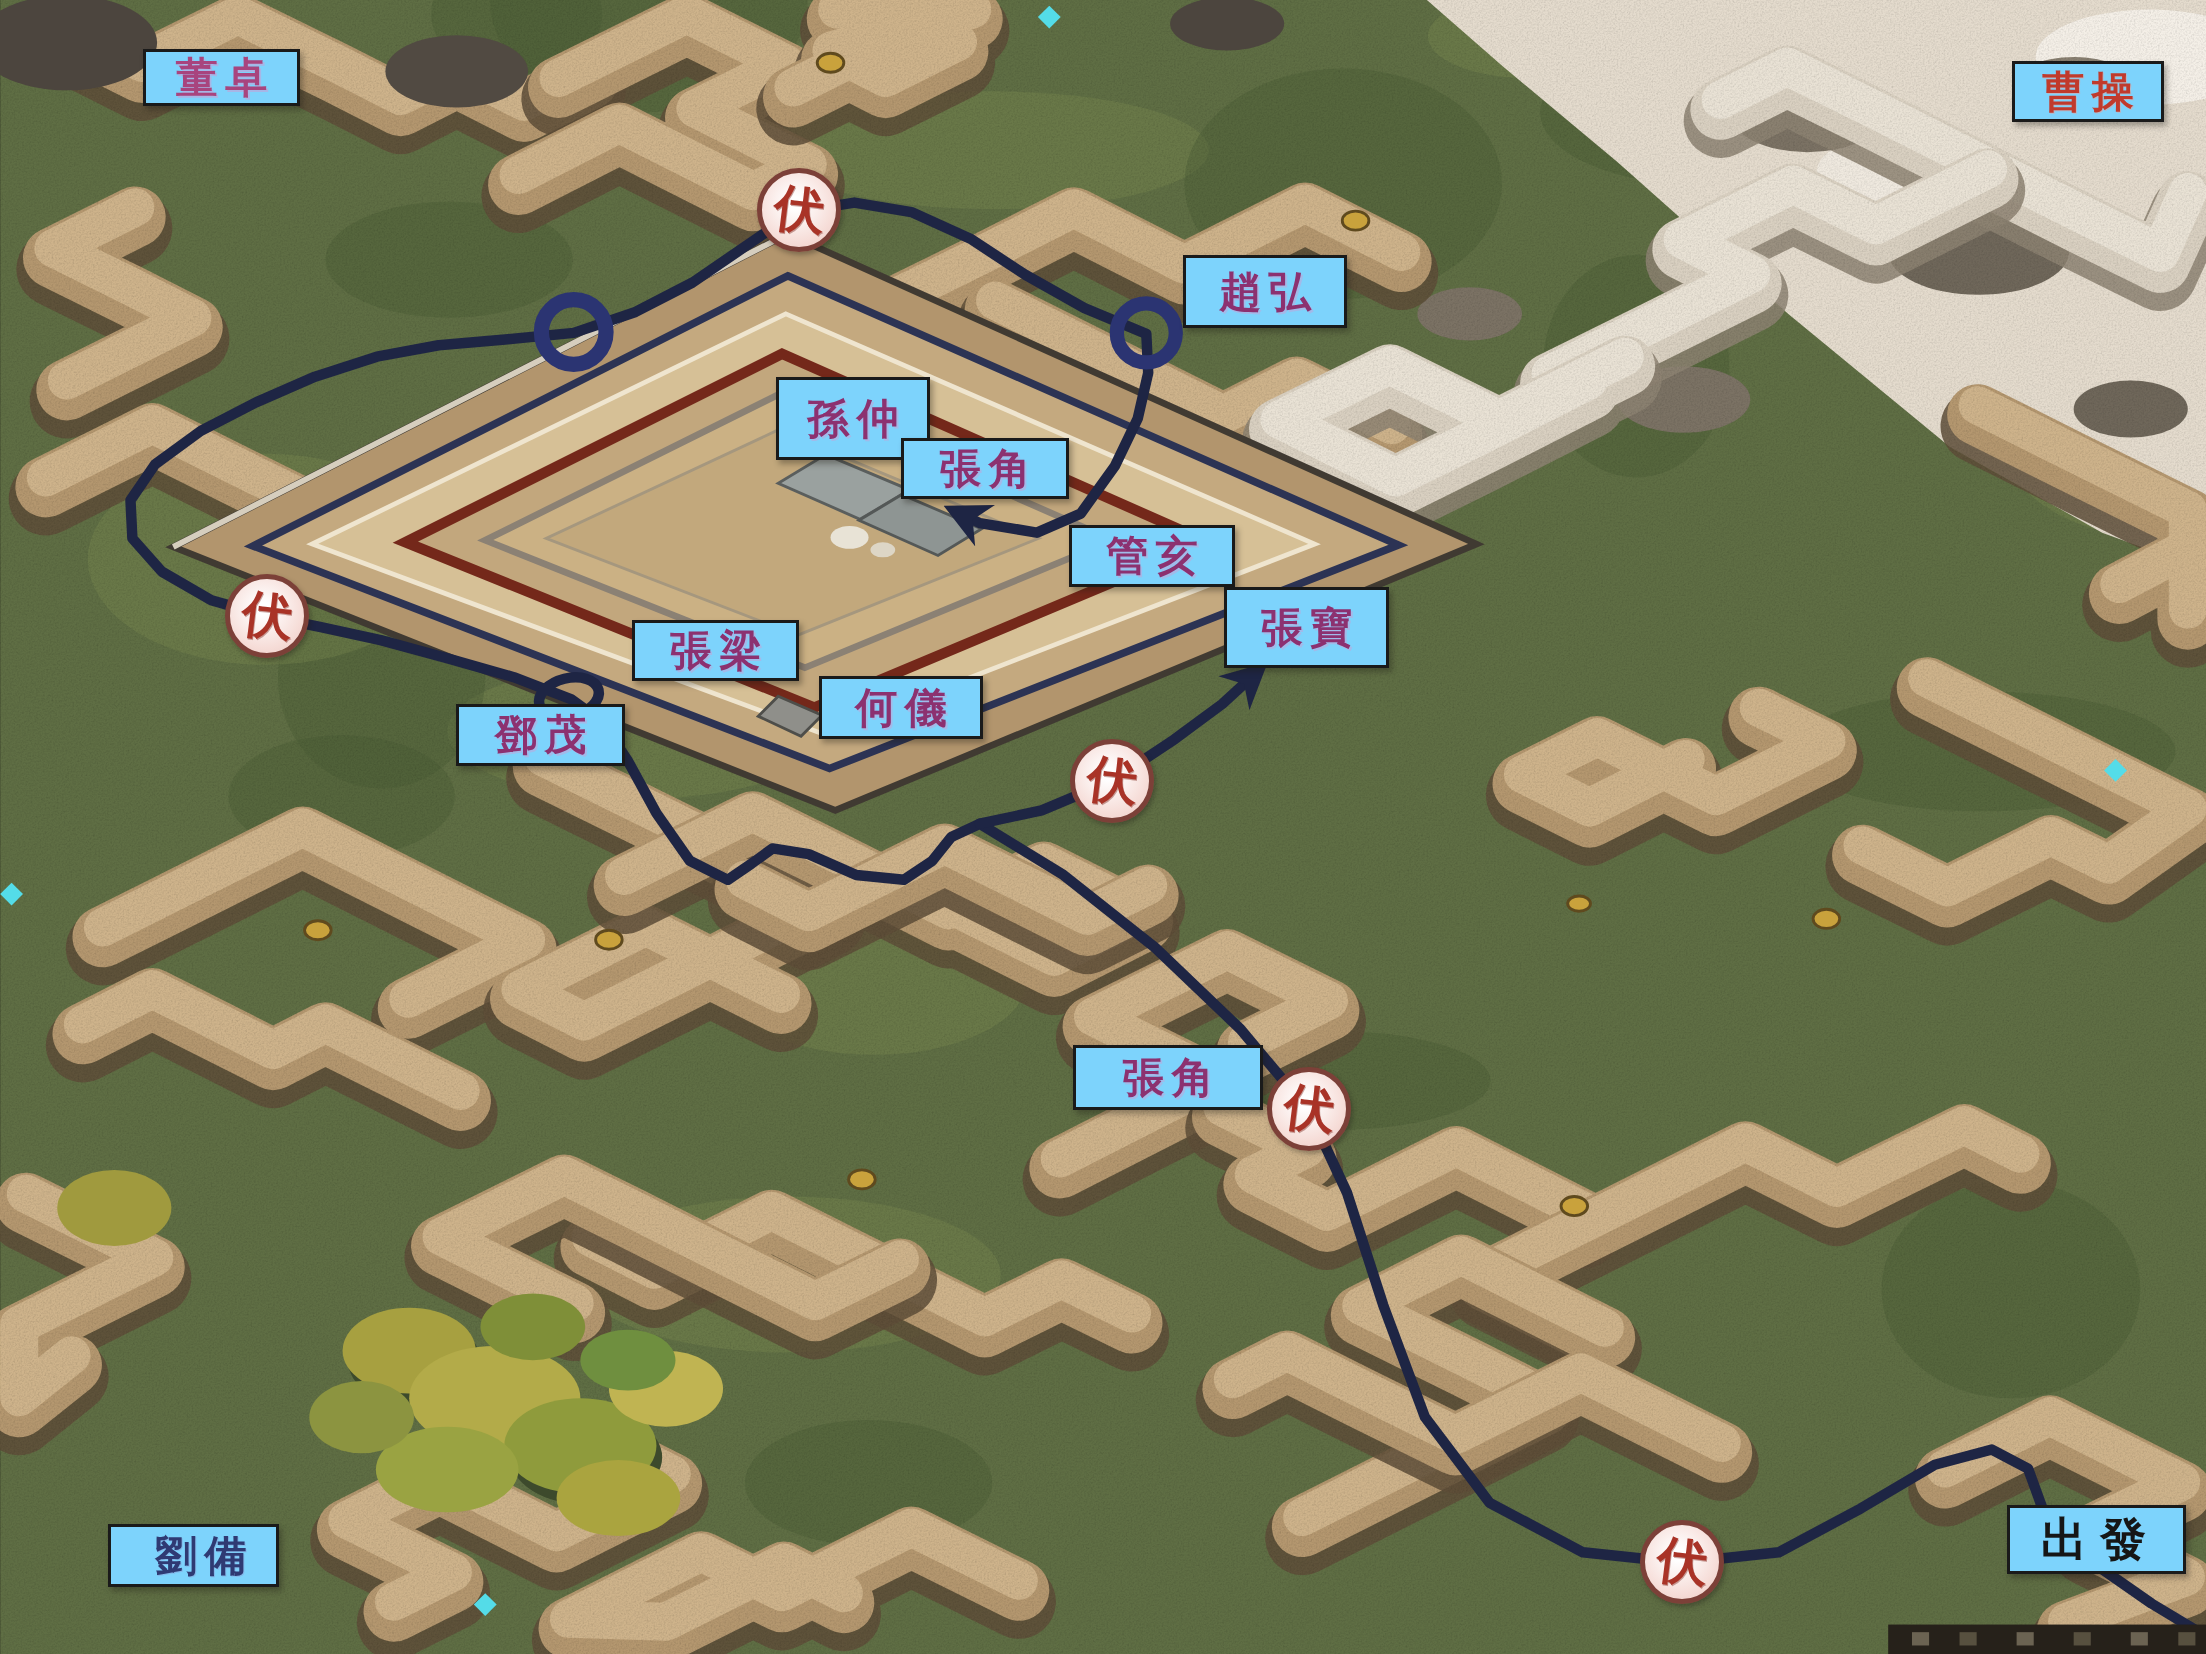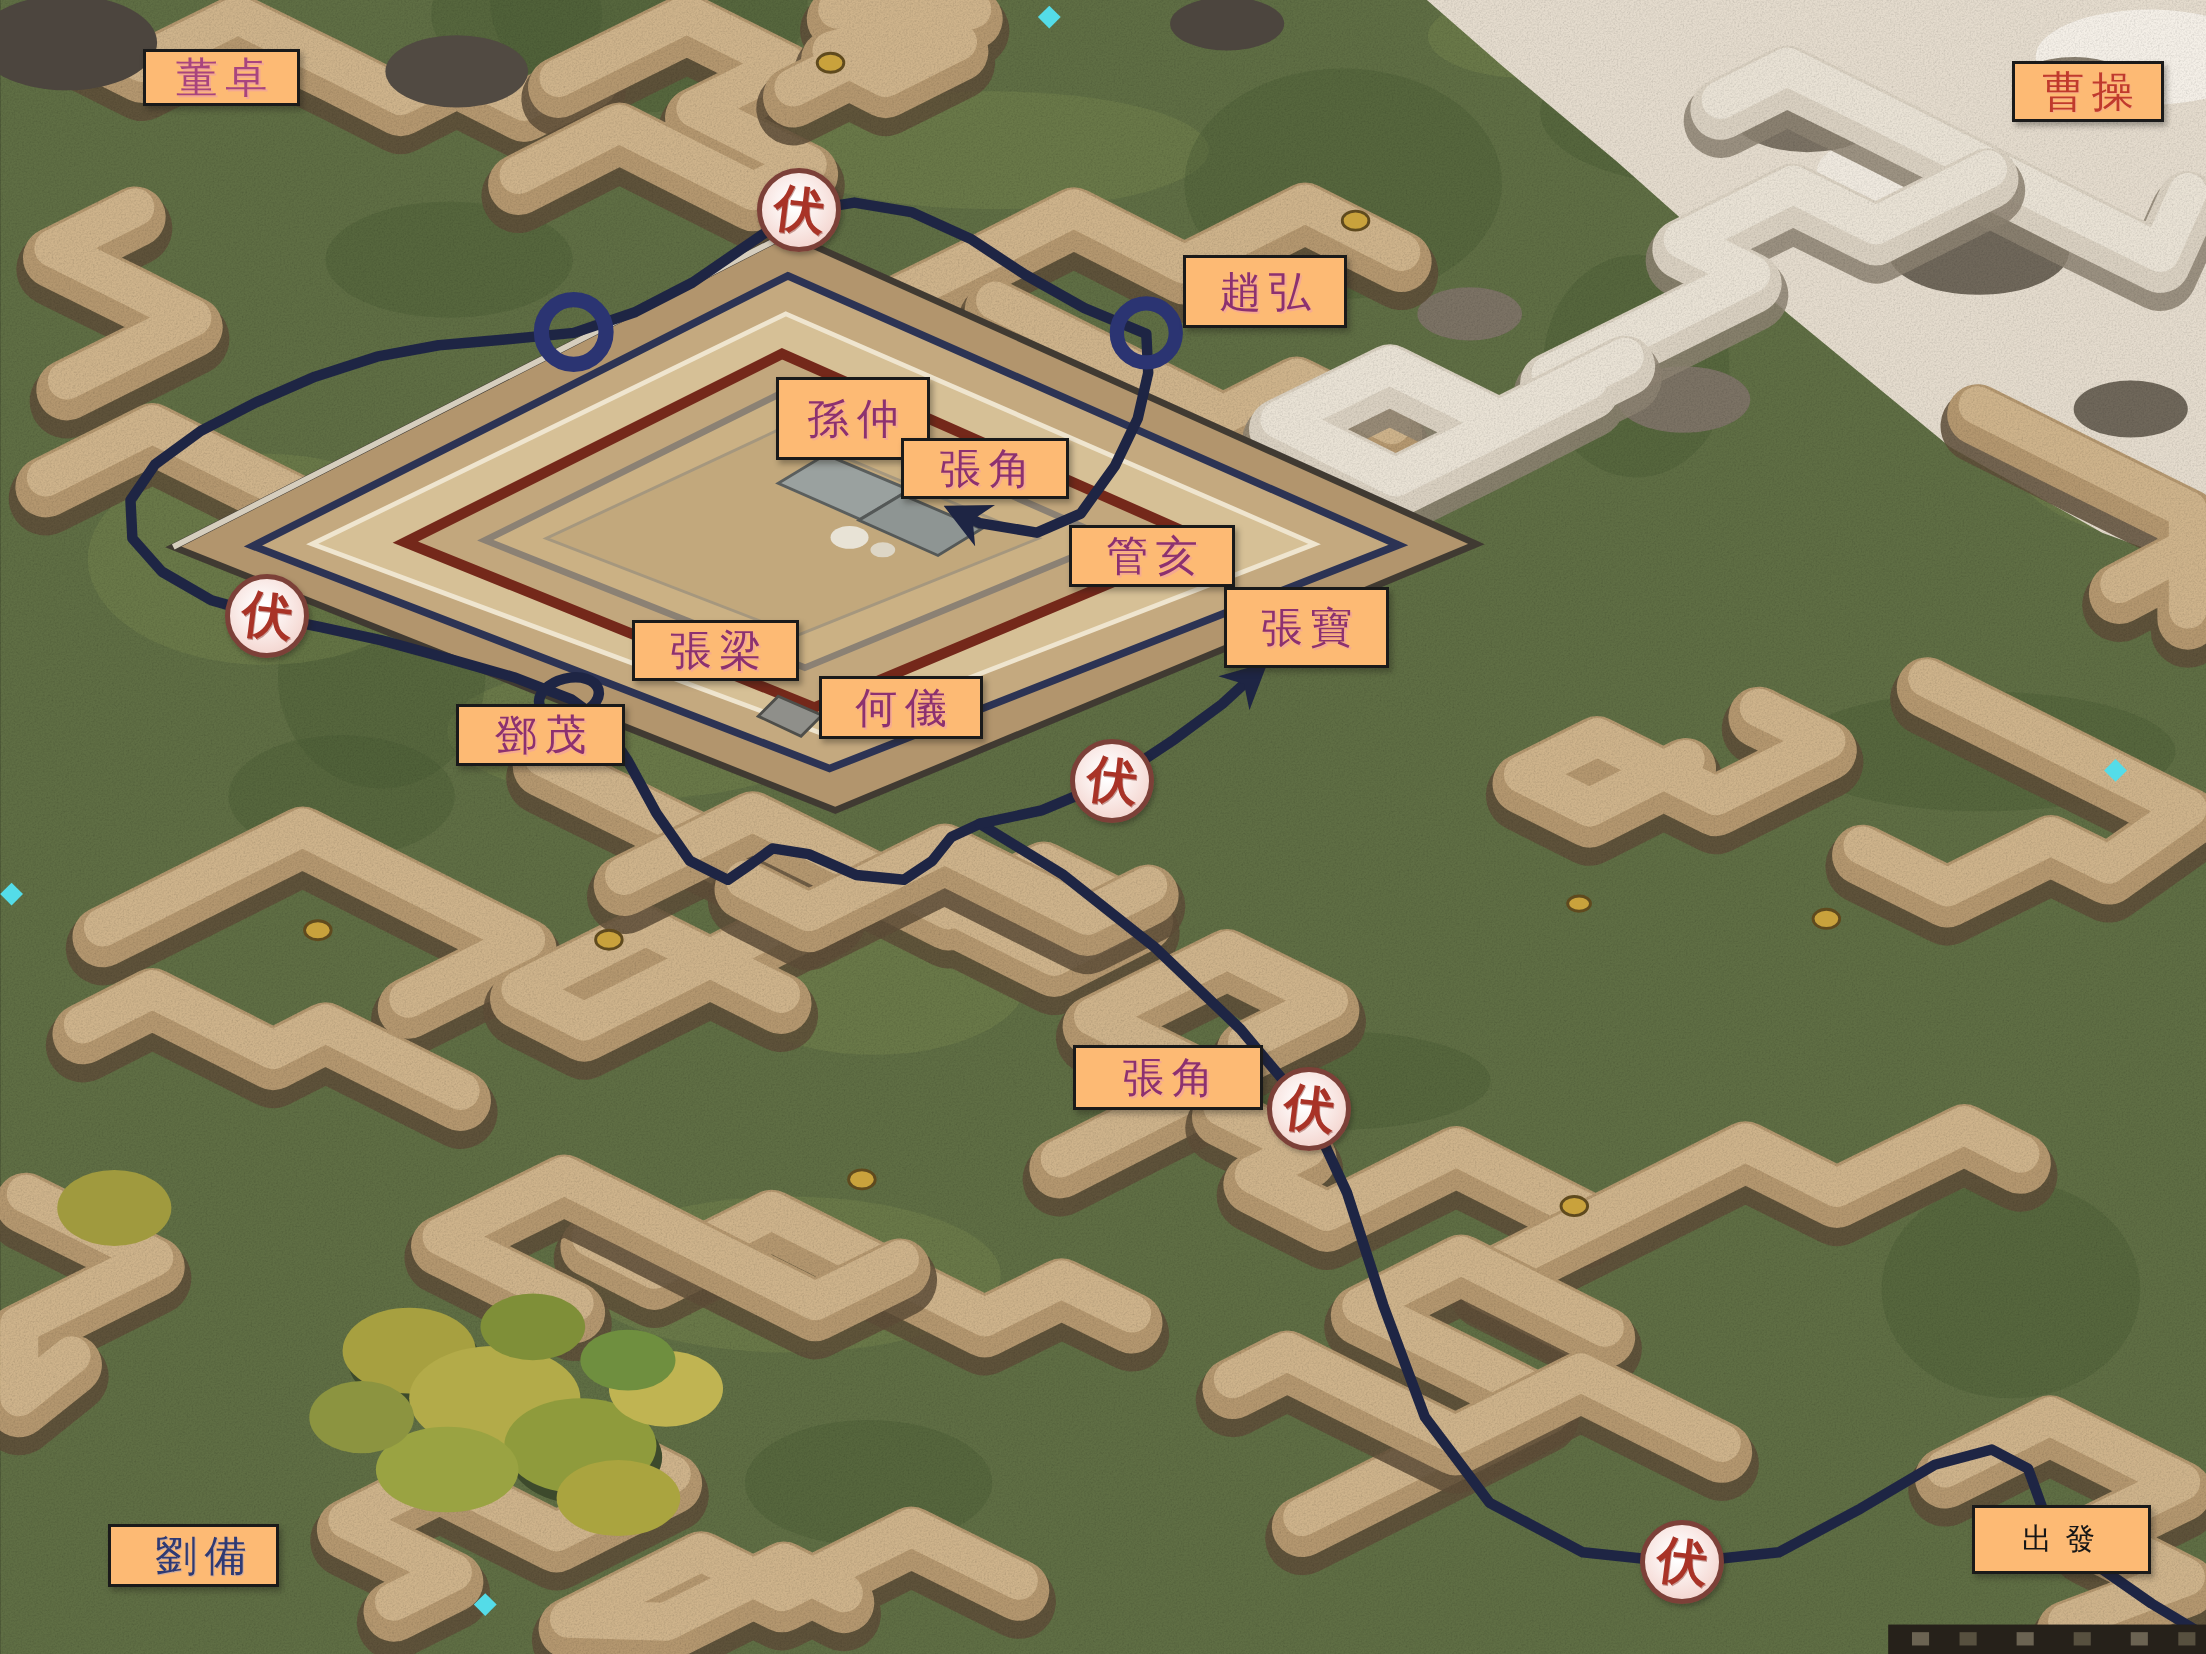--- a/index.html
+++ b/index.html
@@ -6,35 +6,35 @@
   #map{
     position:relative;
     width:2207px;height:1655px;
     overflow:hidden;
     font-family:"DejaVu Sans",sans-serif;
     box-shadow:inset 0 0 0 4.8px rgba(12,12,10,.85);
   }
   #terrain-svg{position:absolute;left:0;top:0;width:2207px;height:1655px;display:block;}
   .plabel{
     position:absolute;
-    background:#fdba74;
+    background:#7dd3fc;
     border:3.8px solid #1a1a1a;
     box-sizing:border-box;
     display:flex;align-items:center;justify-content:center;
-    font-weight:normal;font-size:42px;letter-spacing:7.6px;
+    font-weight:bold;font-size:42px;letter-spacing:7.6px;
     padding-left:7.6px;
     box-shadow:2.9px 3.8px 5.7px rgba(30,25,20,.35);
     white-space:nowrap;
     z-index:30;
   }
   .officer{color:#8c3170;text-shadow:1.9px 1.9px 0 rgba(231,140,198,.35);}
   .dongzhuo{color:#a8447e;text-shadow:1.9px 1.9px 0 rgba(231,140,198,.4);}
   .caocao{color:#c03a2c;text-shadow:1px 1px 0 rgba(240,160,150,.5);}
   .liubei{color:#2f3a73;text-shadow:1px 1px 0 rgba(140,150,210,.45);padding-left:22px;}
-  .depart{color:#161616;letter-spacing:13.3px;font-size:30px;}
+  .depart{color:#161616;letter-spacing:13.3px;font-size:46px;margin-left:35px;}
   .ambush{
     position:absolute;width:84px;height:84px;border-radius:50%;
     border:5.7px solid #7c4038;
     background:radial-gradient(circle at 45% 40%, #ffffff 10%, #f6ddd8 65%, #ecc9c3 100%);
     box-sizing:border-box;
     display:flex;align-items:center;justify-content:center;
     box-shadow:1.9px 2.9px 4.8px rgba(30,25,20,.35);
     z-index:25;
   }
   .ambush span{

